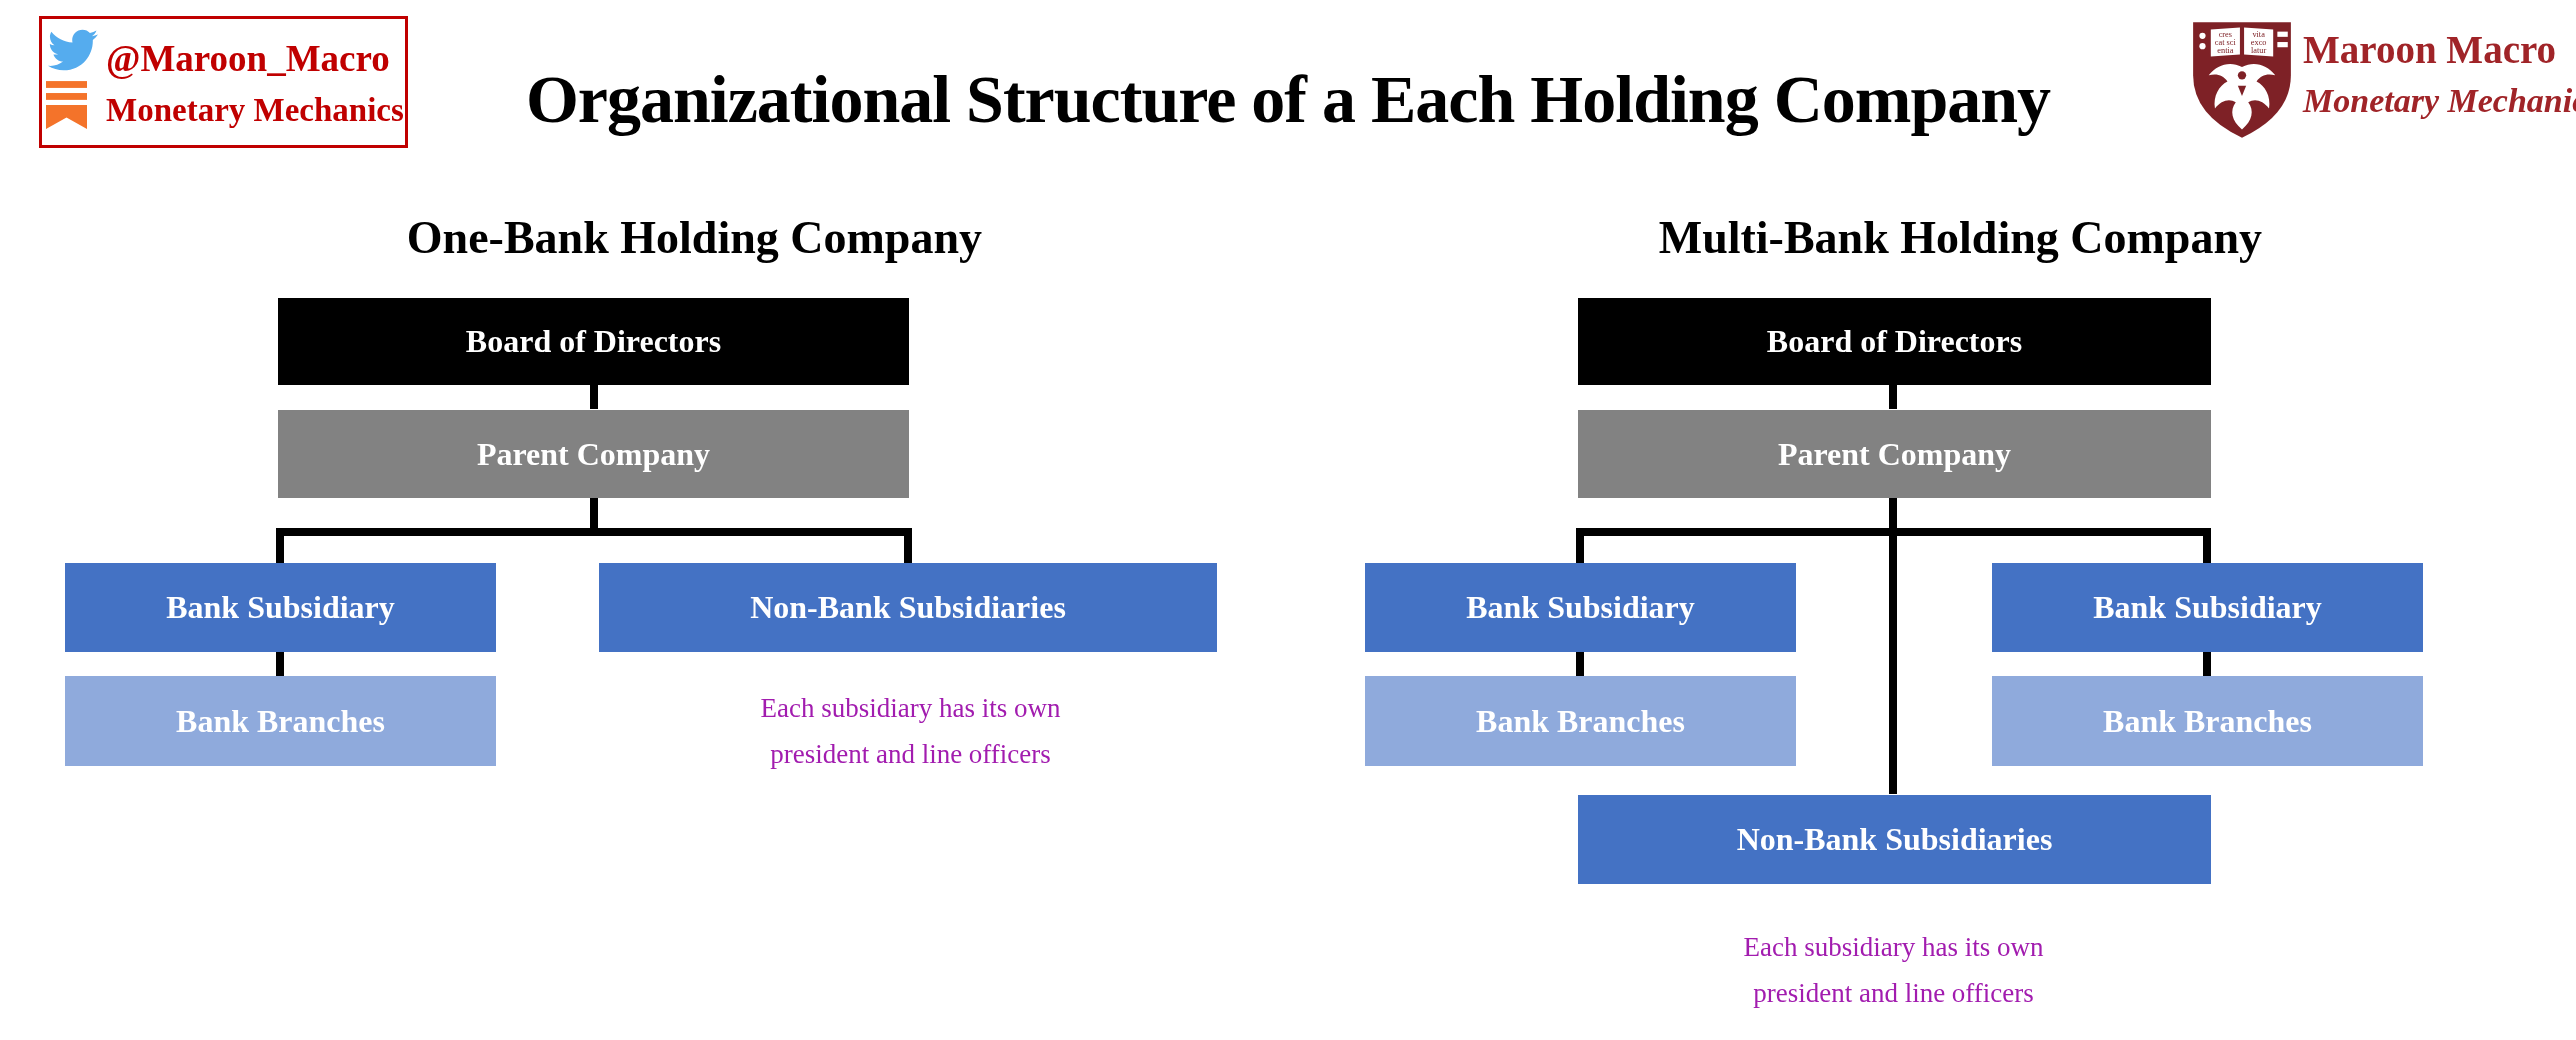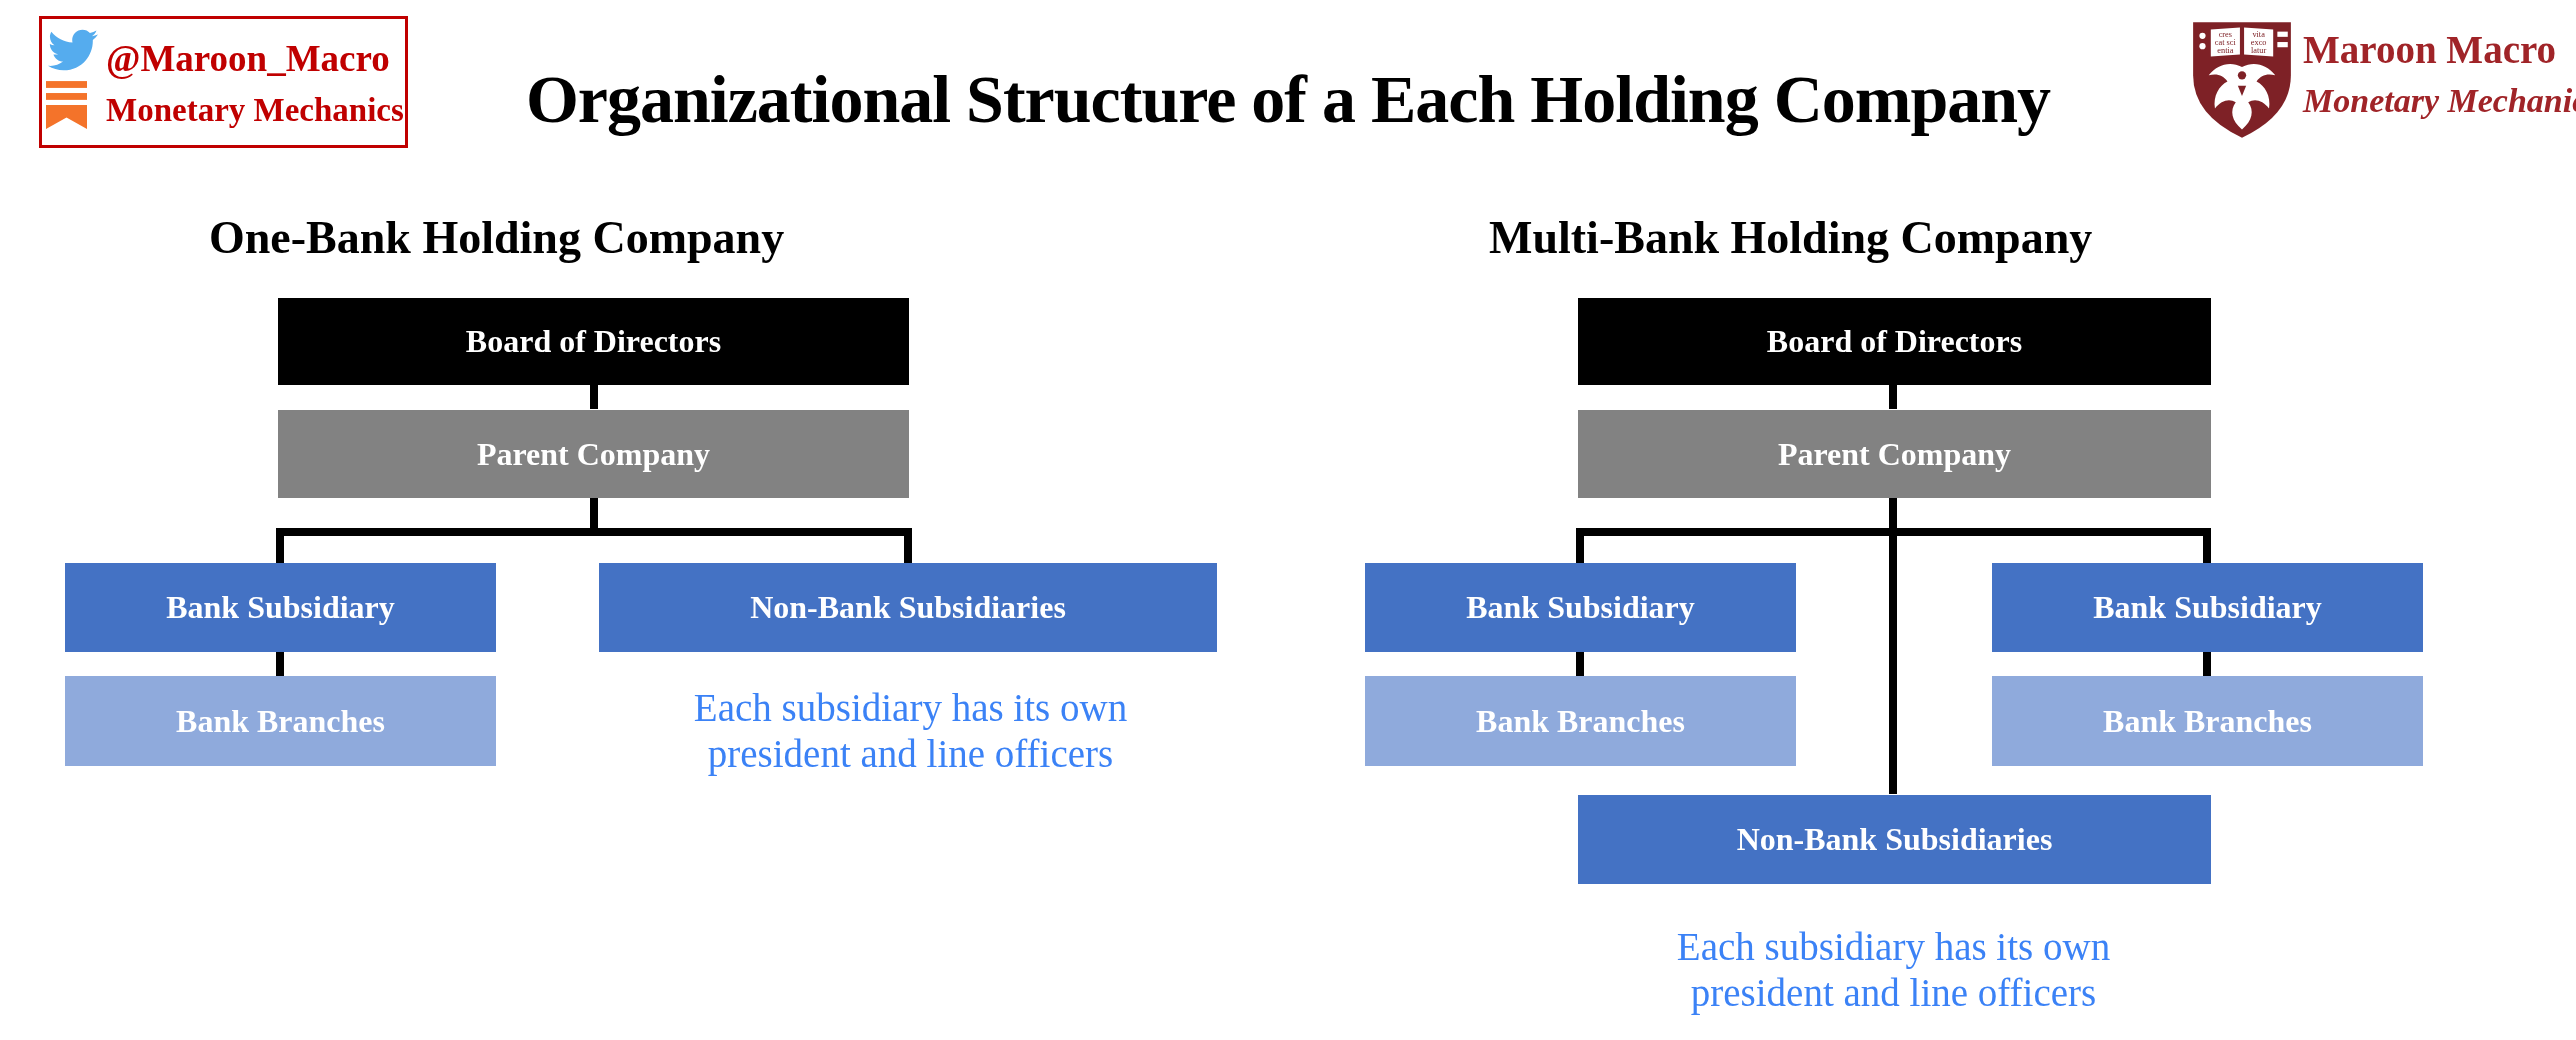--- a/index.html
+++ b/index.html
@@ -18,30 +18,30 @@
   }
   .page-title{
     position:absolute;left:322px;top:60px;width:1932px;text-align:center;
     font-size:68px;font-weight:bold;color:#000000;white-space:nowrap;letter-spacing:-1px;
   }
   .logo-text{position:absolute;left:2303px;top:29px;white-space:nowrap;}
   .logo-brand{font-size:39px;font-weight:bold;color:#a02428;line-height:1.1;}
   .logo-sub{font-size:34px;font-weight:bold;font-style:italic;color:#a02428;line-height:1.1;margin-top:9.7px;}
   
   .chart-header{
-    position:absolute;width:773px;text-align:left;font-size:46px;font-weight:bold;
+    position:absolute;width:773px;text-align:right;font-size:46px;font-weight:bold;
     color:#000000;white-space:nowrap;
   }
   .node{
     position:absolute;display:flex;align-items:center;justify-content:center;
     color:#ffffff;font-weight:bold;font-size:32px;white-space:nowrap;
   }
   .line{position:absolute;background:#000000;}
   .caption{
-    position:absolute;width:773px;text-align:center;font-size:39px;color:#3b82f6;line-height:46px;
+    position:absolute;width:773px;text-align:center;font-size:27px;color:#a21caf;line-height:46px;
   }
   .caption div{white-space:nowrap;}
 </style>
 </head>
 <body>
 
 <div class="canvas">
 
   <div class="badge" style="border-color: rgb(192, 0, 0);">
     <svg class="row-icon" style="left: 5.8px; top: 9.7px; color: rgb(85, 172, 238);" width="50" height="42" viewBox="0 0 24 20">

